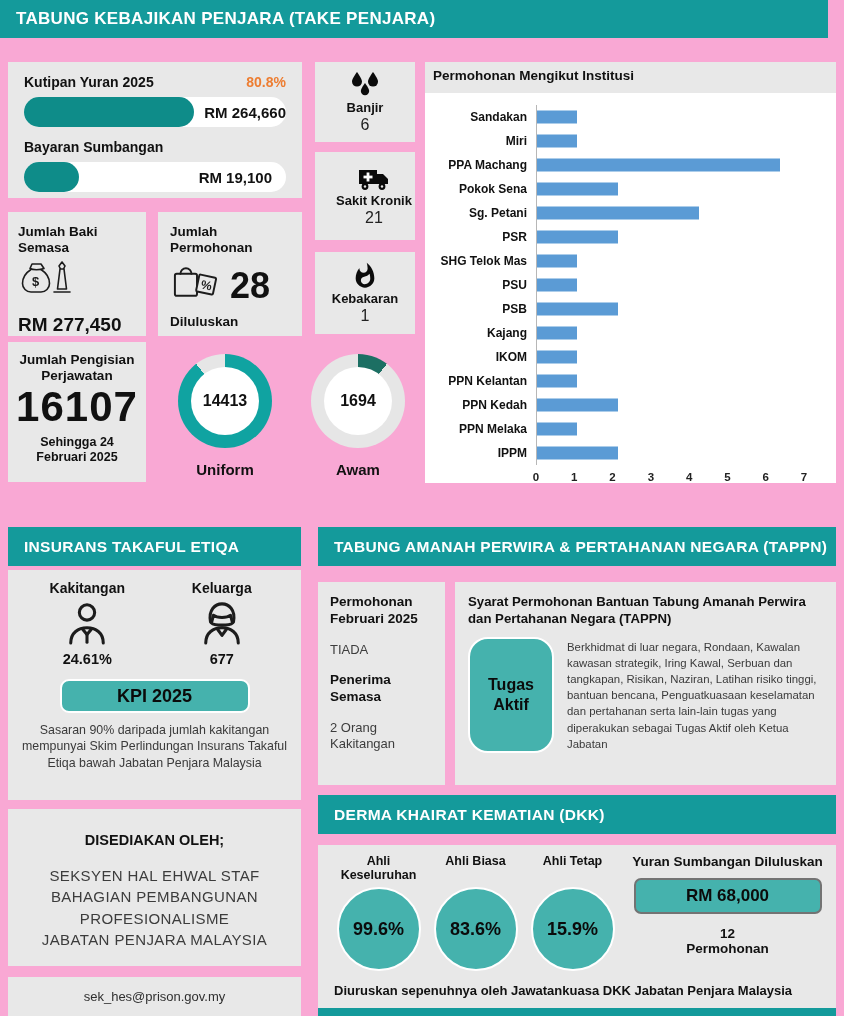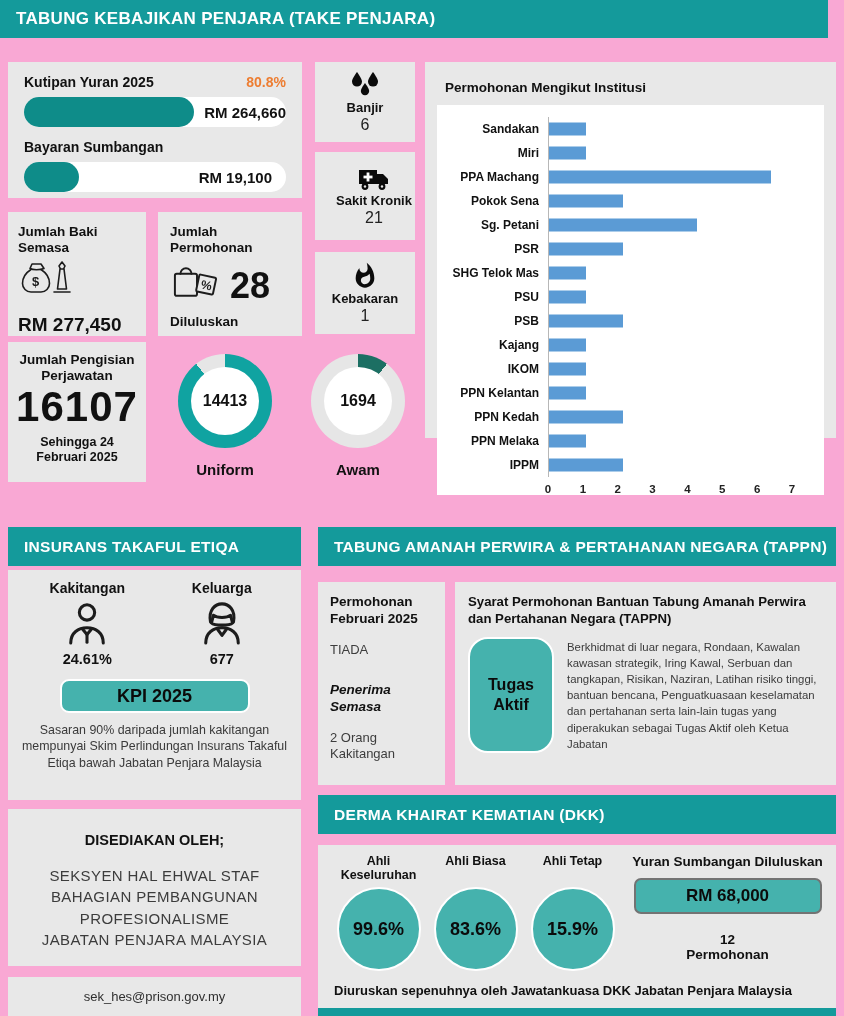--- a/index.html
+++ b/index.html
@@ -43,21 +43,21 @@
 
   
   .incident-card { left:315px; width:100px; padding:8px 2px; text-align:center; display:flex; flex-direction:column; align-items:center; justify-content:center; gap:1px; }
   #incident-banjir { top:62px; height:80px; }
   #incident-sakit { top:152px; height:88px;padding-left:20px; }
   #incident-kebakaran { top:252px; height:82px; }
   .incident-label { font-weight:bold; font-size:13px; }
   .incident-count { font-size:16px; color:#222; }
 
   
-  #chart-card { left:425px; top:62px; width:411px; height:376px; padding:12px; }
+  #chart-card { left:425px; top:62px; width:411px; height:376px; padding:0; }
   #chart-title { font-weight:bold; font-size:13.5px; padding:6px 0 10px 8px; }
   #plot { background:#fff; height:390px; padding:12px 16px 0 6px; }
   .bar-row { display:flex; align-items:center; height:24px; }
   .bar-cat { width:105px; padding-right:9px; text-align:right; font-weight:bold; font-size:12px; color:#111; }
   .bar-track { flex:1; position:relative; height:100%; border-left:1px solid #b7b7b7; }
   .bar { position:absolute; top:50%; transform:translateY(-50%); height:13px; background:#5b9bd5; }
   #x-ticks { position:relative; margin-left:105px; margin-right:16px; height:26px; }
   .tick { position:absolute; top:6px; transform:translateX(-50%); font-weight:bold; font-size:11.5px; color:#222; }
 
   
@@ -69,38 +69,38 @@
   .ins-icon { margin-top:5px; }
   .ins-value { font-weight:bold; font-size:14.5px; margin-top:2px; }
   #kpi-box { width:190px; height:34px; margin:12px auto 0; background:#45b2ad; border:2px solid #fff; border-radius:9px; display:flex; align-items:center; justify-content:center; font-weight:bold; font-size:18px; color:#0b0b0b; }
   #kpi-text { margin-top:9px; text-align:center; font-size:12.4px; line-height:1.32; color:#3a3a3a; }
 
   
   #tappn-header { left:318px; top:527px; width:518px; height:39px; font-size:15.5px; }
   #tappn-perm-card { left:318px; top:582px; width:127px; height:203px; padding:12px 12px; }
   .tp-bold { font-weight:bold; font-size:13.5px; line-height:1.25; }
   .tp-reg { font-size:13px; color:#3d3d3d; line-height:1.25; margin-top:14px; }
-  .tp-bold.mt { margin-top:24px;font-style:italic; }
+  .tp-bold.mt { margin-top:14px; }
   #tappn-syarat-card { left:455px; top:582px; width:381px; height:203px; padding:11px 13px; }
   #syarat-title { font-weight:bold; font-size:13.2px; line-height:1.3; }
   .syarat-row { display:flex; margin-top:10px; align-items:center; }
   #tugas-box { width:86px; height:116px; background:#45b2ad; border:2px solid #fff; border-radius:20px; display:flex; align-items:center; justify-content:center; text-align:center; font-weight:bold; font-size:16px; line-height:1.3; color:#0b0b0b; flex:none; }
   #syarat-text { flex:1; padding-left:13px; font-size:11.4px; line-height:1.42; color:#3a3a3a; }
 
   
   #dkk-header { left:318px; top:795px; width:518px; height:39px; font-size:15.5px; }
   #dkk-card { left:318px; top:845px; width:518px; height:163px; padding:9px 10px 0 12px; }
   .dkk-row { display:flex; }
   .dkk-member { width:97px; text-align:center; }
   .dkk-member-label { font-weight:bold; font-size:12.5px; line-height:1.15; height:31px; display:flex; align-items:flex-start; justify-content:center; }
   .dkk-circle { width:84px; height:84px; border-radius:50%; background:#45b2ad; border:2px solid #fff; margin:2px auto 0; display:flex; align-items:center; justify-content:center; font-weight:bold; font-size:18px; color:#0b0b0b; }
   .dkk-right { flex:1; text-align:center; padding-left:8px; }
   #sumbangan-label { font-weight:bold; font-size:13.5px; line-height:1.2; }
   #sumbangan-box { width:188px; height:36px; margin:8px auto 0; background:#45b2ad; border:2px solid #737373; border-radius:7px; display:flex; align-items:center; justify-content:center; font-weight:bold; font-size:17px; color:#0b0b0b; }
-  #perm-count { font-weight:bold; font-size:13.5px; margin-top:18px; }
+  #perm-count { font-weight:bold; font-size:13.5px; margin-top:12px; }
   #perm-label { font-weight:bold; font-size:13.5px; }
   #dkk-note { position:absolute; left:16px; bottom:10px; font-weight:bold; font-size:13px; }
   #teal-strip { position:absolute; left:318px; top:1008px; width:518px; height:8px; background:#149a9b; }
 
   
   #disediakan-card { left:8px; top:809px; width:293px; height:157px; text-align:center; padding-top:23px; }
   #disediakan-title { font-weight:bold; font-size:14.5px; }
   .dis-lines { margin-top:17px; font-size:15px; line-height:1.42; color:#3c3c3c; letter-spacing:.4px; }
   #email-card { left:8px; top:977px; width:293px; height:39px; display:flex; align-items:center; justify-content:center; font-size:13px; color:#2f2f2f; }
 

